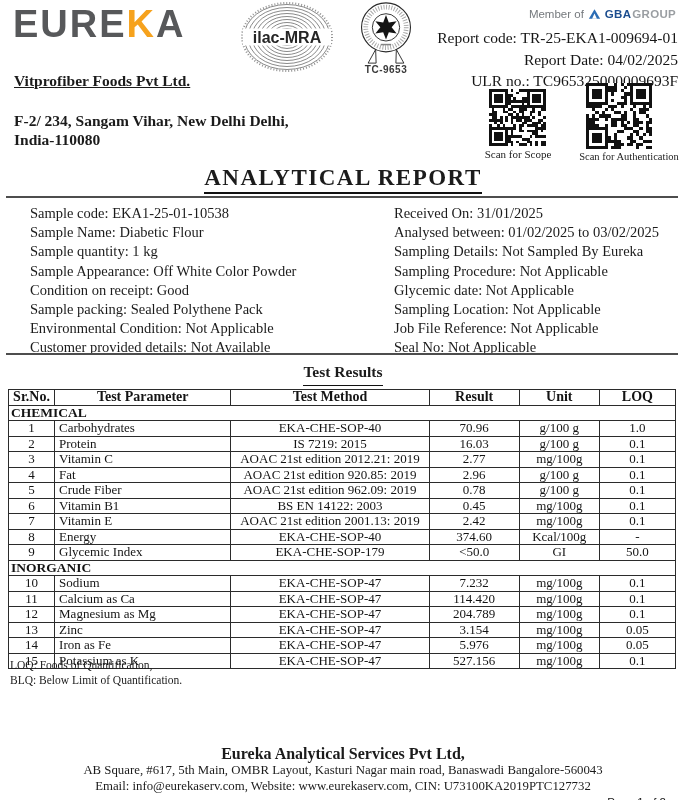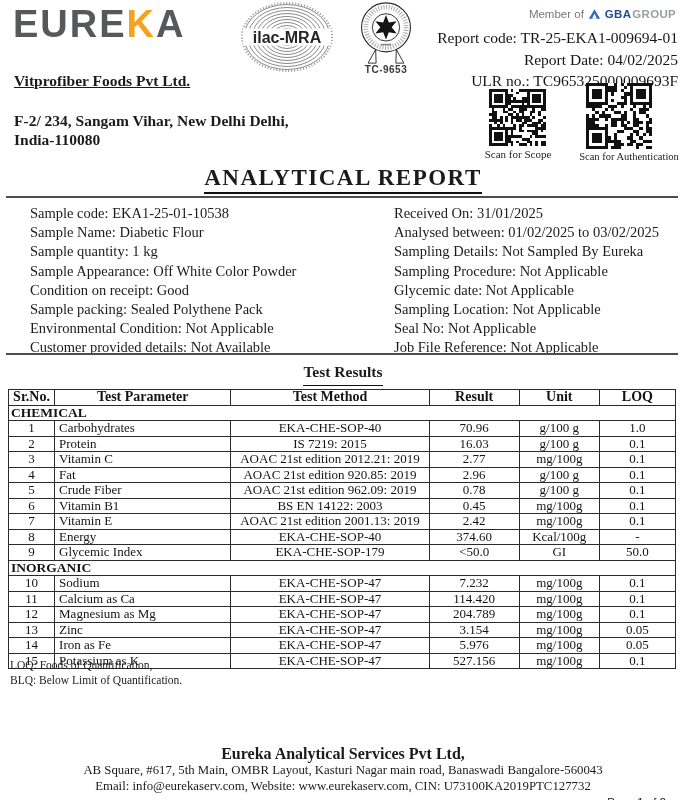--- a/index.html
+++ b/index.html
@@ -661,22 +661,22 @@
       <div>Environmental Condition: Not Applicable</div>
       <div>Customer provided details: Not Available</div>
     </div>
   <div class="info-col info-right" id="info-right">
       <div>Received On: 31/01/2025</div>
       <div>Analysed between: 01/02/2025 to 03/02/2025</div>
       <div>Sampling Details: Not Sampled By Eureka</div>
       <div>Sampling Procedure: Not Applicable</div>
       <div>Glycemic date: Not Applicable</div>
       <div>Sampling Location: Not Applicable</div>
+      <div>Job File Reference: Not Applicable</div>
       <div>Seal No: Not Applicable</div>
-      <div>Job File Reference: Not Applicable</div>
     </div>
   <div class="hr2"></div>
 
   <div class="results-heading">
     <span>Test Results</span>
   </div>
 
   <table class="results-table">
     <colgroup>
       <col style="width:46px">

